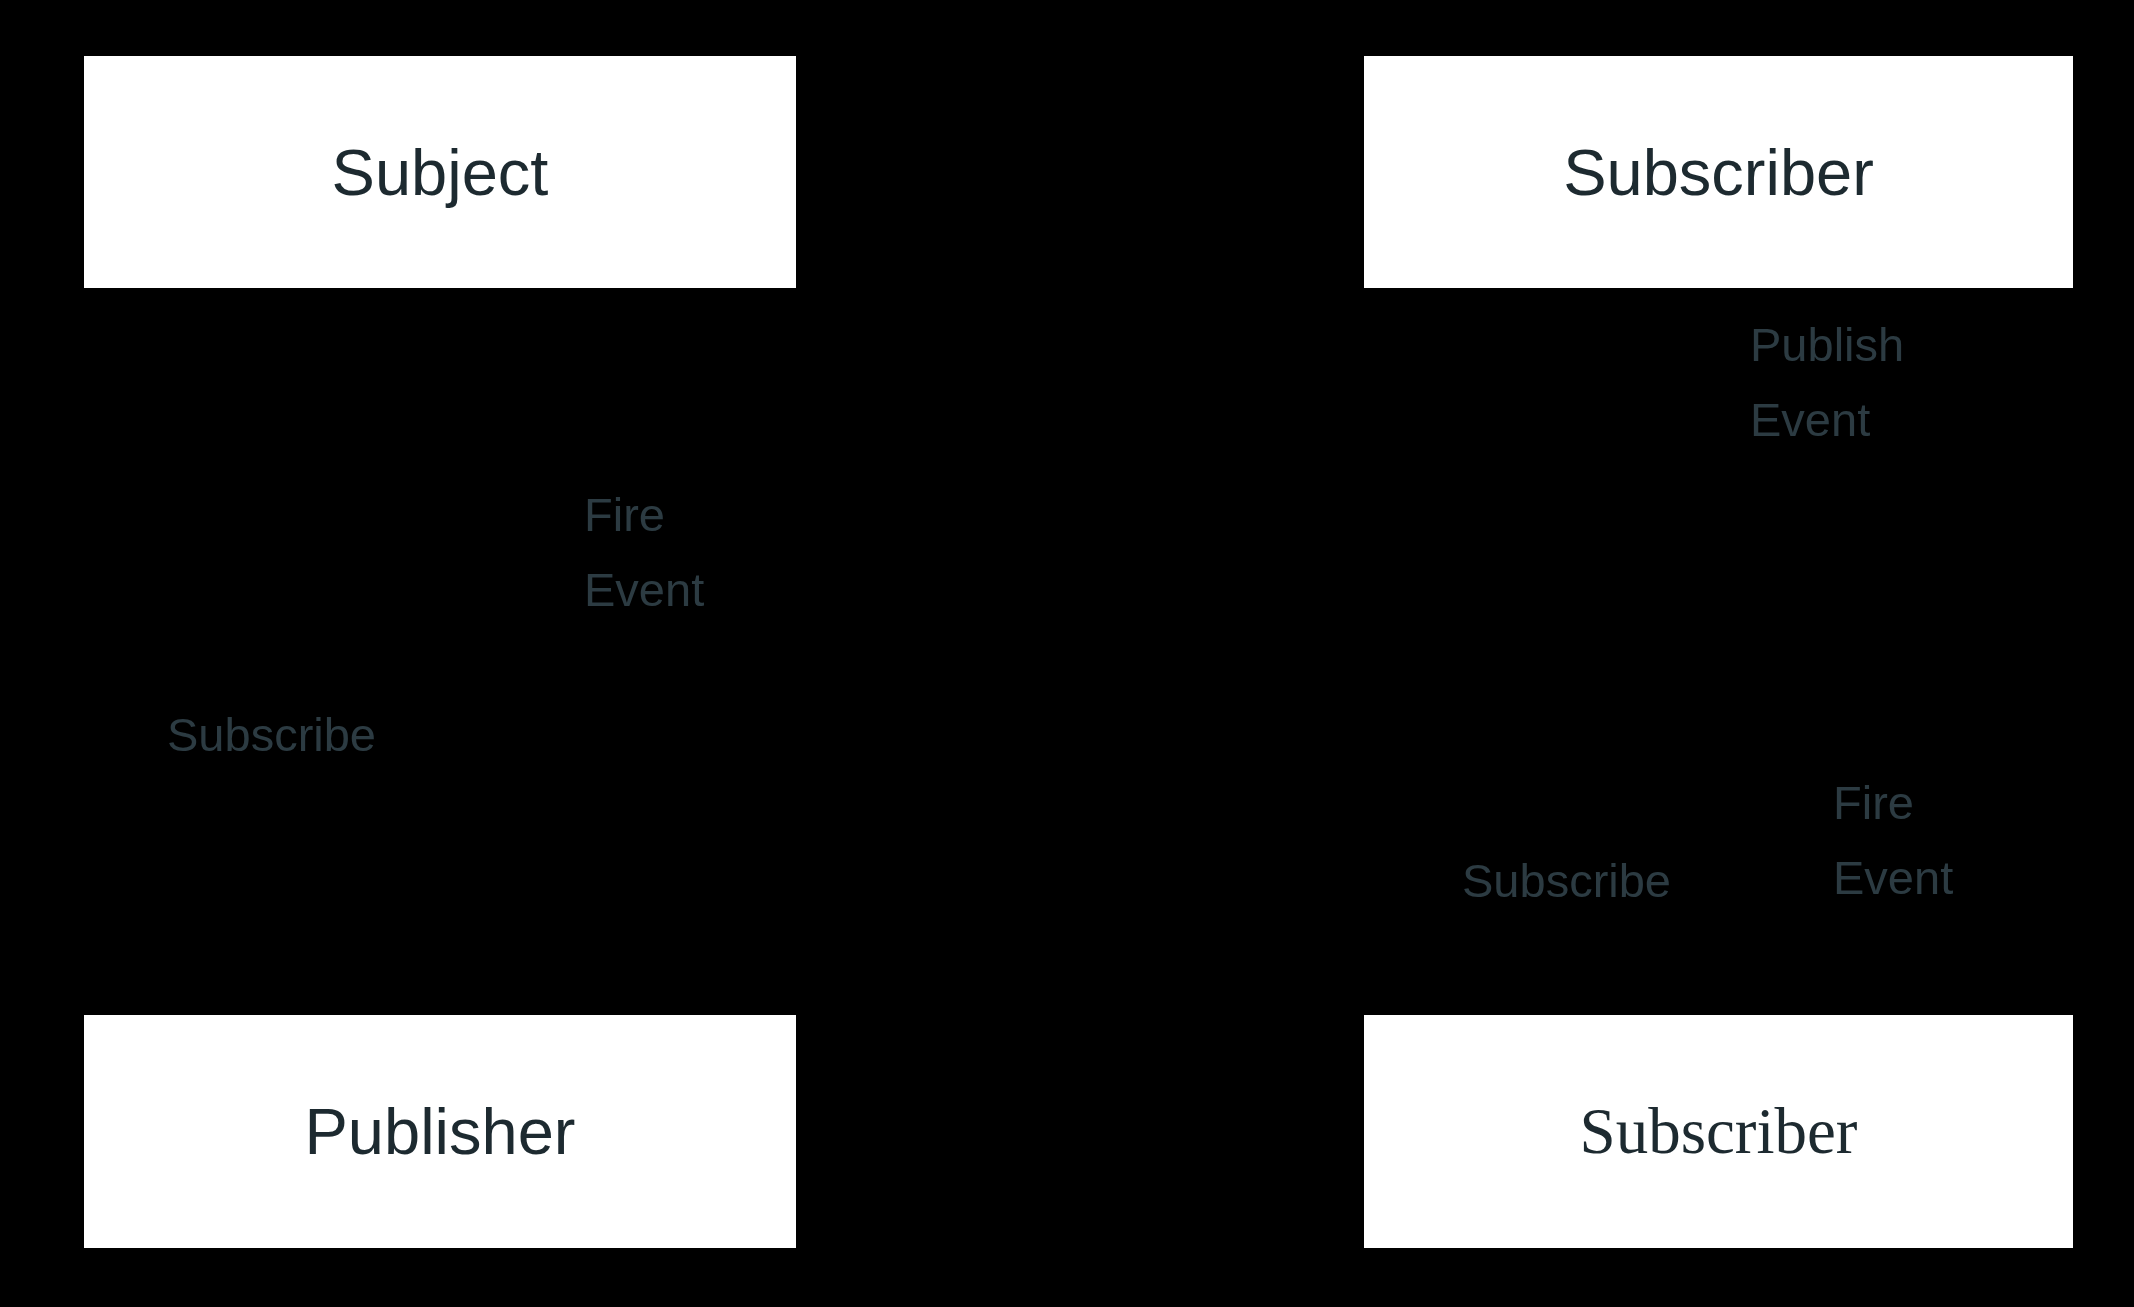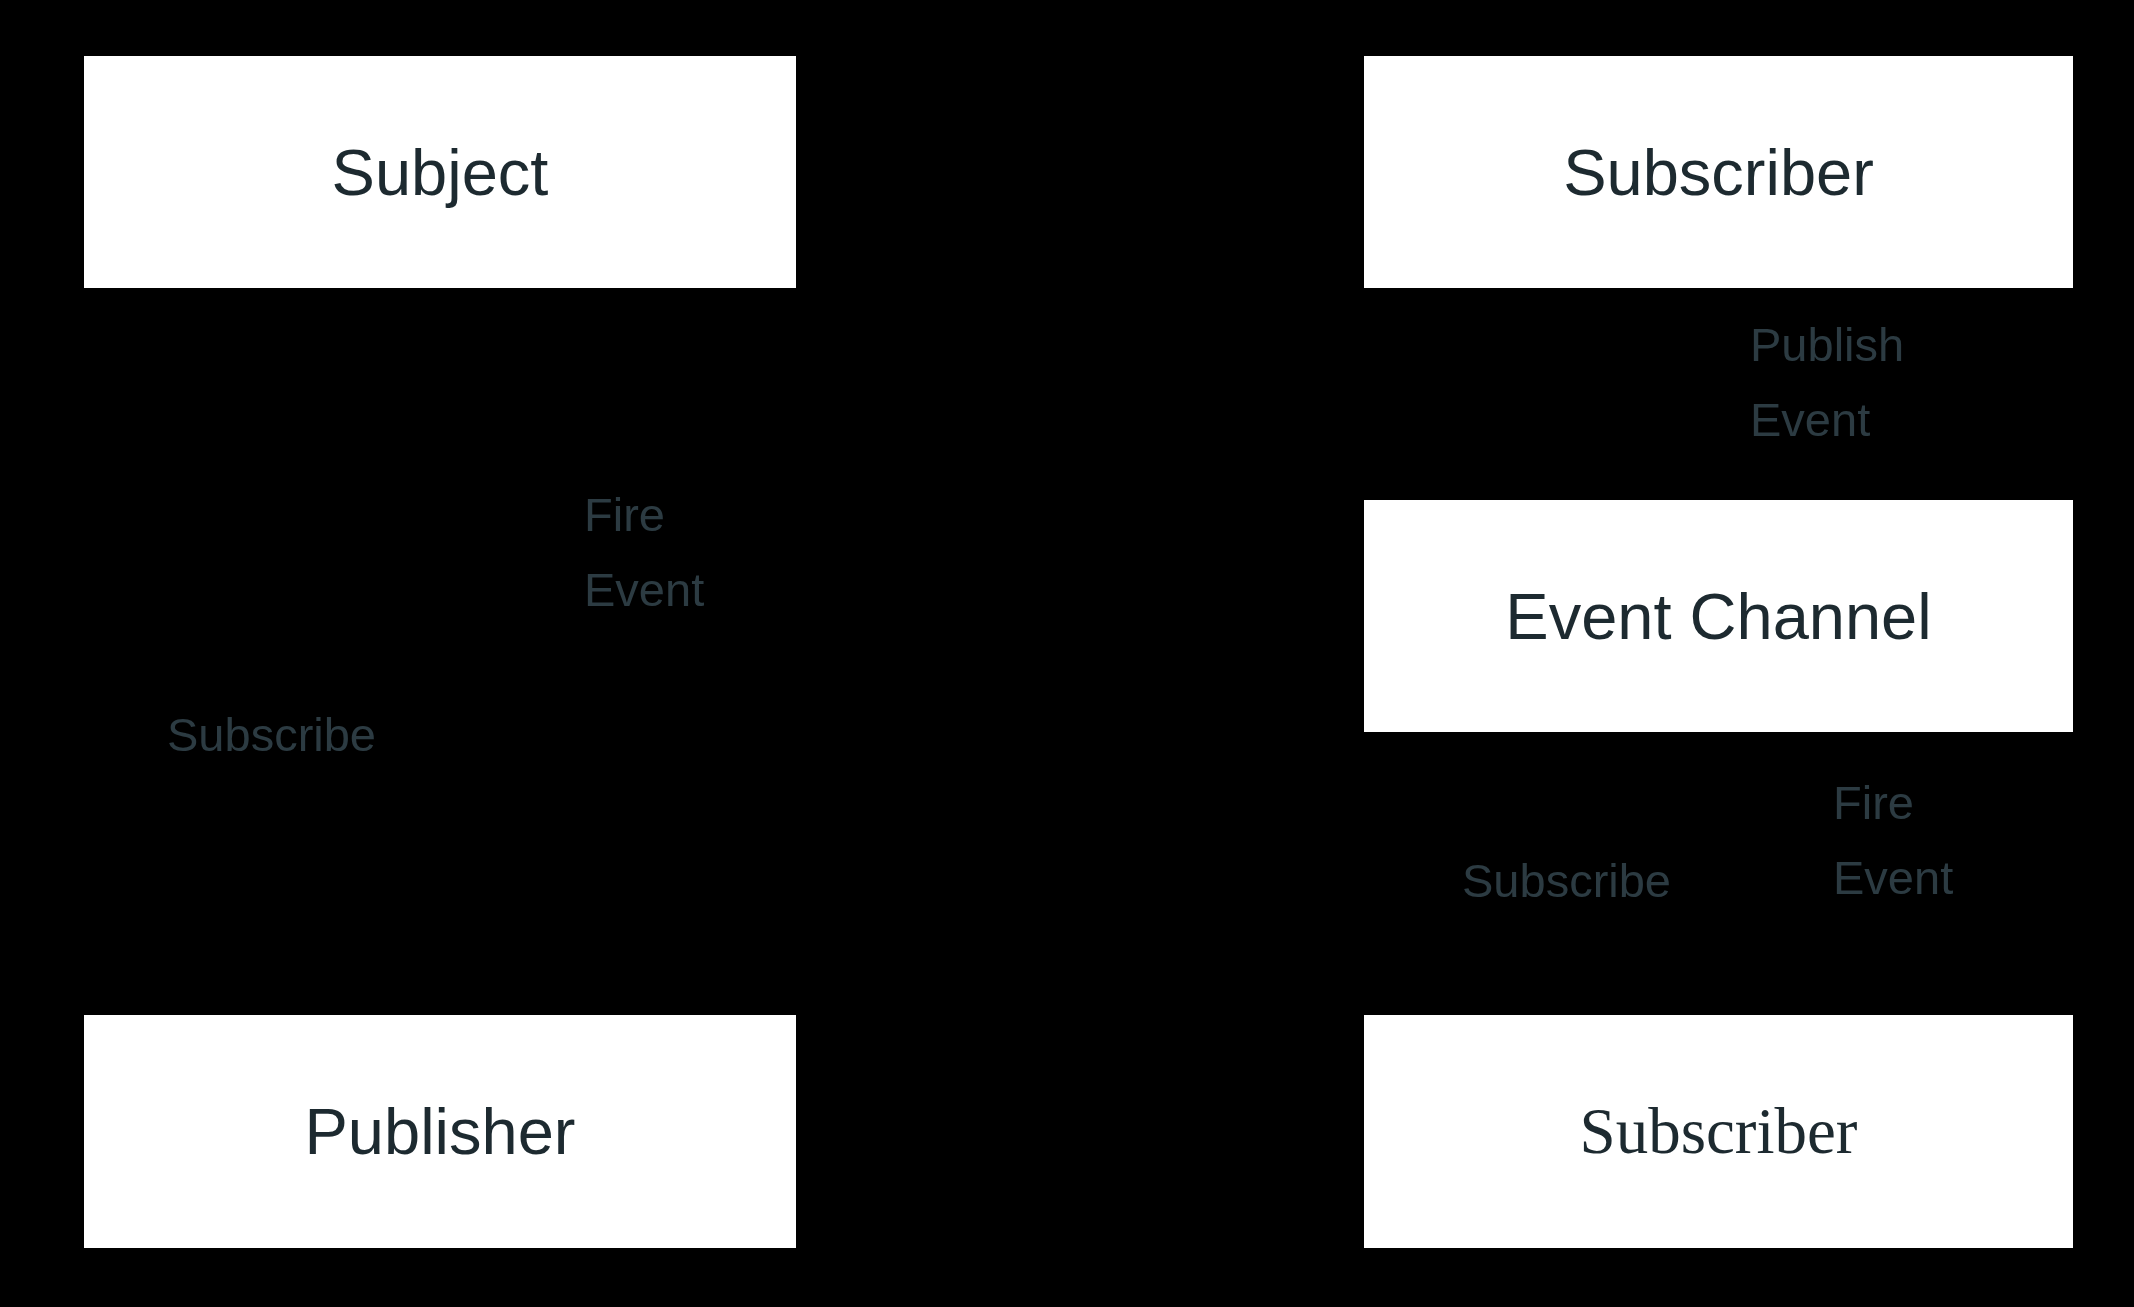--- a/index.html
+++ b/index.html
@@ -72,21 +72,20 @@
 
   <div class="node node-observer">Publisher</div>
 
   <div class="node node-publisher">Subscriber</div>
 
   <div class="edge-label label-publish-event">
     <span class="line">Publish</span>
     <span class="line">Event</span>
   </div>
 
-  <div class="node node-event-channel">Event Channel</div>
 
   <div class="edge-label label-subscribe-right">
     <span class="line">Subscribe</span>
   </div>
 
   <div class="edge-label label-fire-event-right">
     <span class="line">Fire</span>
     <span class="line">Event</span>
   </div>
 

